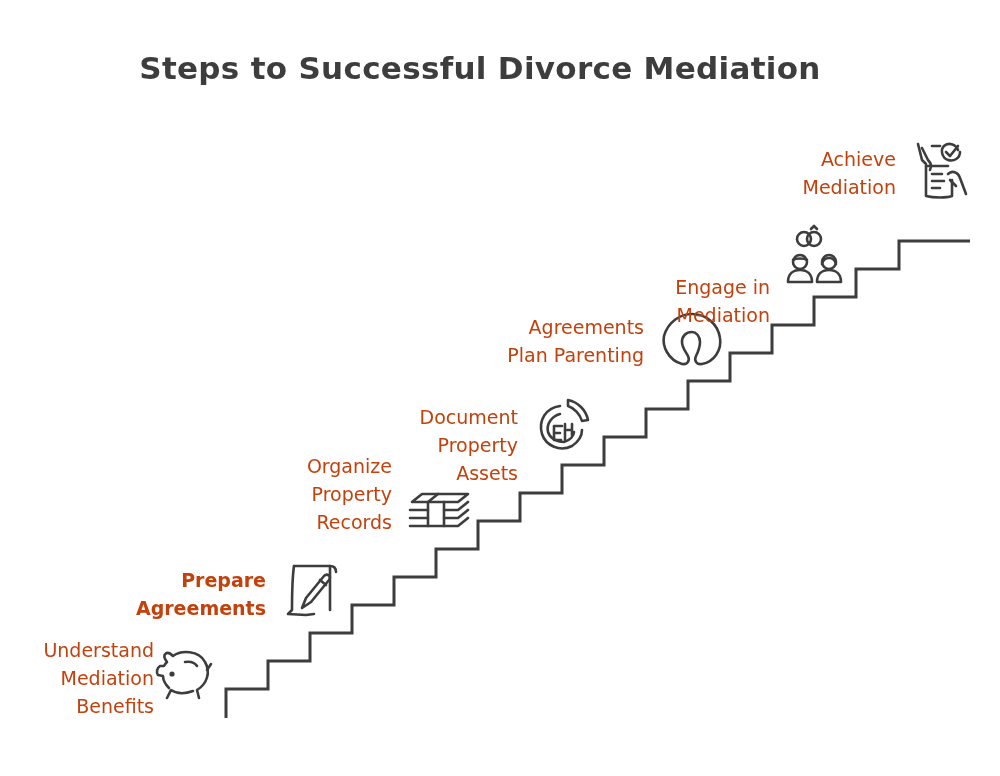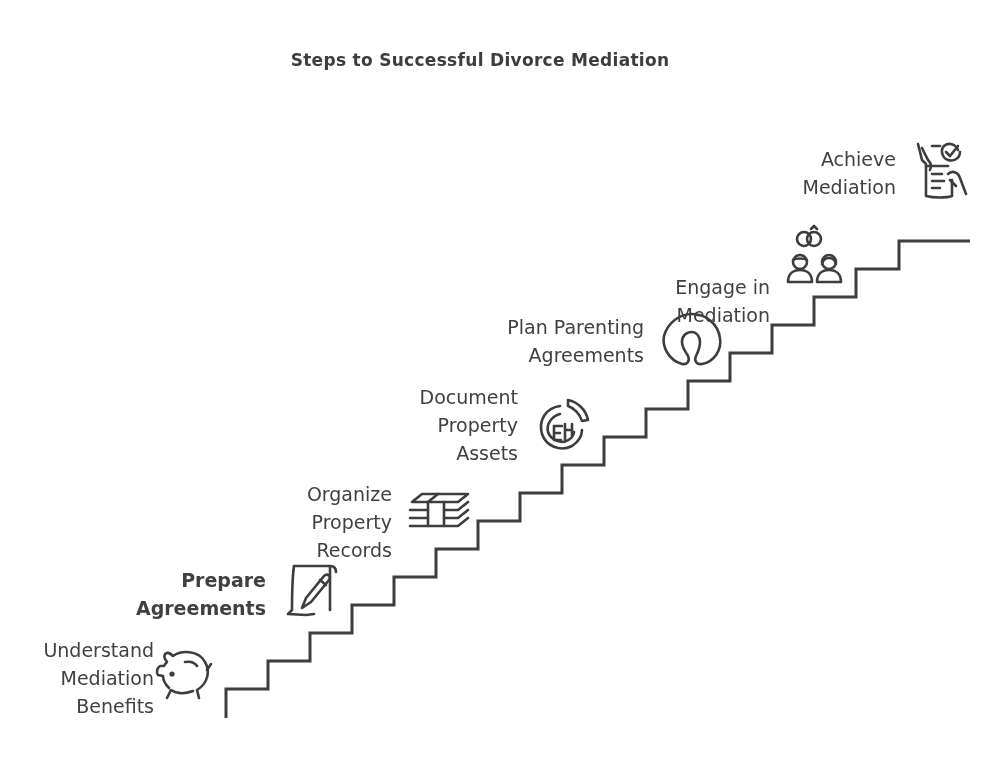--- a/index.html
+++ b/index.html
@@ -1,22 +1,22 @@
 <!DOCTYPE html>
 <html><head>
   <meta charset="utf-8">
   <style>
     html, body { margin: 0; padding: 0; background: #ffffff; }
     body { width: 1000px; height: 776px; position: relative; overflow: hidden;
            font-family: "DejaVu Sans", sans-serif; color: #3d3d3d; }
     .title { position: absolute; left: 0; width: 960px; top: 50px; text-align: center;
-             font-family: "DejaVu Sans", sans-serif; font-weight: bold; font-size: 17px;
+             font-family: "DejaVu Sans", sans-serif; font-weight: bold; font-size: 31px;
              color: #3d3d3d; letter-spacing: 0.3px; }
     .label { position: absolute; text-align: right; font-family: "DejaVu Sans", sans-serif;
-             font-size: 19px; line-height: 28px; color: #404040; white-space: nowrap; }
+             font-size: 19px; line-height: 28px; color: #c2410c; white-space: nowrap; }
     .label span { display: block; }
     svg.stage { position: absolute; left: 0; top: 0; }
     .ico { fill: none; stroke: #3d3d3d; stroke-width: 2.6; stroke-linecap: round; stroke-linejoin: round; }
   </style>
 </head>
 <body>
 
 <div class="title">Steps to Successful Divorce Mediation</div>
 
 <svg class="stage" width="1000" height="776" viewBox="0 0 1000 776">
@@ -86,35 +86,35 @@
   <span>Understand</span>
   <span>Mediation</span>
   <span>Benefits</span>
 </div>
 
 <div class="label" style="right:734px; top:566px;font-weight:bold;">
   <span>Prepare</span>
   <span>Agreements</span>
 </div>
 
-<div class="label" style="right:608px; top:480px;">
+<div class="label" style="right:608px; top:452px;">
   <span>Organize</span>
   <span>Property</span>
   <span>Records</span>
 </div>
 
-<div class="label" style="right:482px; top:383px;">
+<div class="label" style="right:482px; top:403px;">
   <span>Document</span>
   <span>Property</span>
   <span>Assets</span>
 </div>
 
 <div class="label" style="right:356px; top:313px;">
+  <span>Agreements</span>
   <span>Plan Parenting</span>
-  <span>Agreements</span>
 </div>
 
 <div class="label" style="right:230px; top:229px;margin-top:44px;">
   <span>Engage in</span>
   <span>Mediation</span>
 </div>
 
 <div class="label" style="right:104px; top:145px;">
   <span>Achieve</span>
   <span>Mediation</span>

